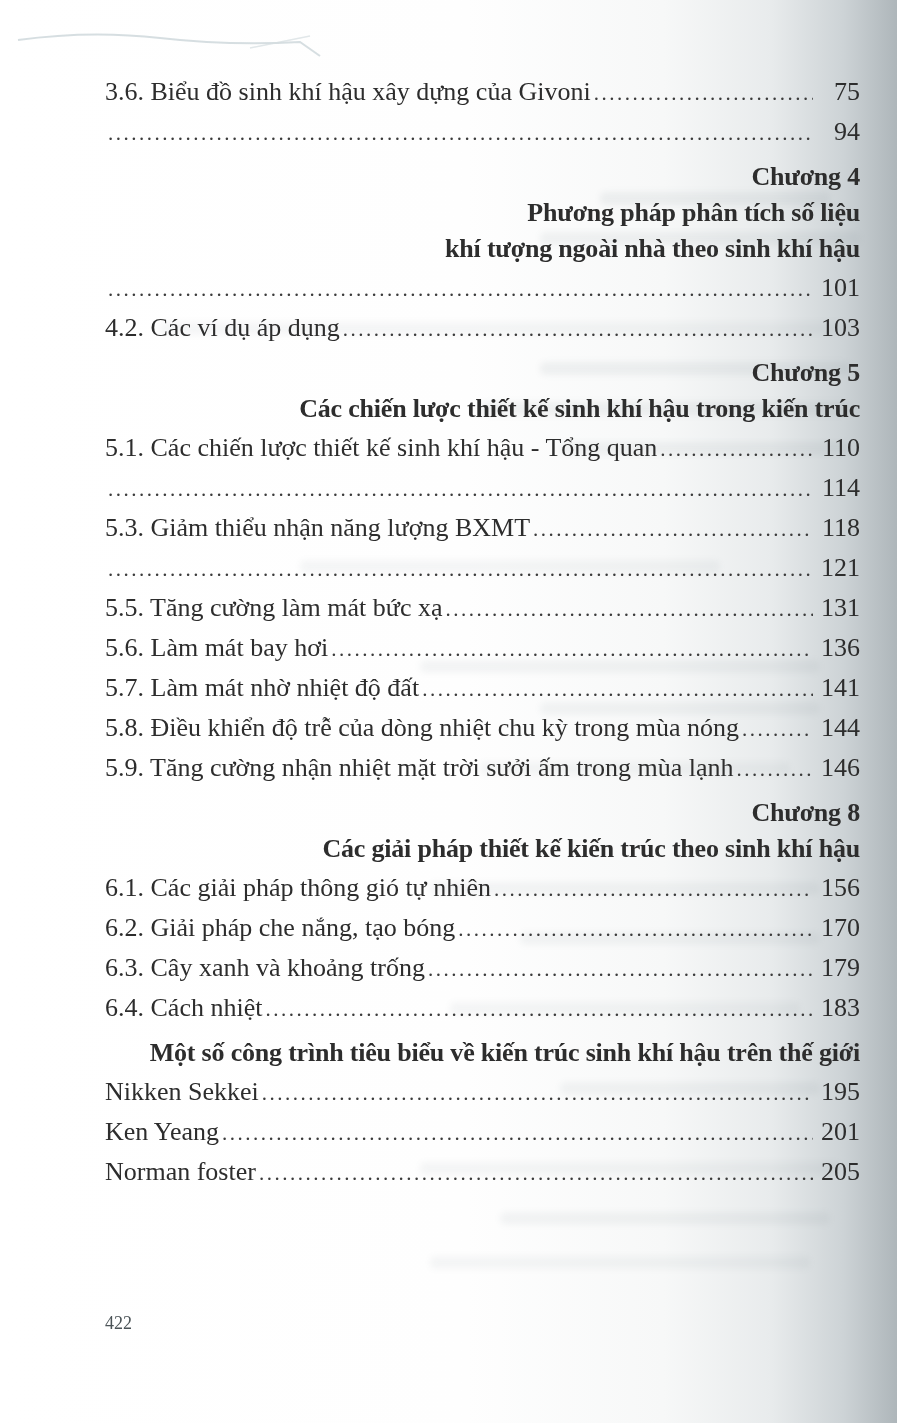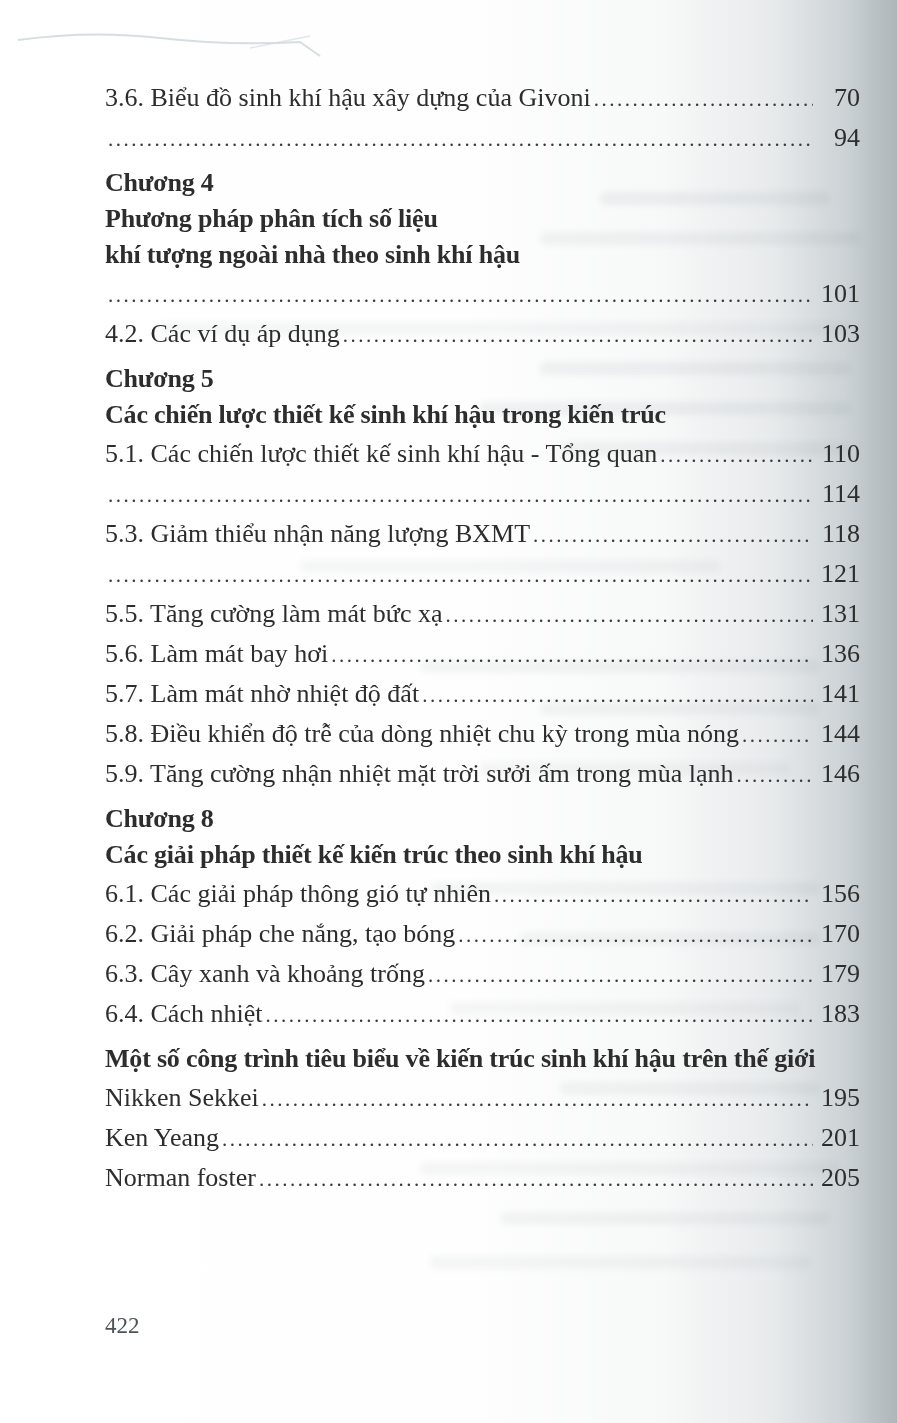--- a/index.html
+++ b/index.html
@@ -29,21 +29,21 @@
   .scratch {
     position: absolute;
     left: 10px;
     top: 18px;
     pointer-events: none;
   }
   .content {
     position: absolute;
     left: 105px;
     right: 37px;
-    top: 85px;
+    top: 79px;
   }
   .entry {
     display: flex;
     align-items: baseline;
     font-size: 26px;
     line-height: 26px;
     height: 26px;
     margin-bottom: 14px;
   }
   .entry .t {
@@ -57,35 +57,35 @@
     letter-spacing: 2.5px;
     margin: 0 3px;
     color: #3c3c3c;
   }
   .entry .pg {
     min-width: 44px;
     text-align: right;
     white-space: nowrap;
   }
   .chapter {
-    text-align: left;
+    text-align: right;
     font-weight: bold;
     margin: 14px 0 8px 0;
   }
   .chapter .line {
     font-size: 26px;
     line-height: 36px;
     white-space: nowrap;
     letter-spacing: -0.2px;
   }
   .footer-pagenum {
     position: absolute;
     left: 105px;
     top: 1313px;
-    font-size: 23px;
+    font-size: 18px;
     color: #4b5357;
   }
 </style>
 </head>
 <body>
 
 <div class="page">
 
   <svg class="scratch" width="330" height="50" viewBox="0 0 330 50">
     <path d="M8 22 Q 80 12, 150 20 T 290 24 L 310 38" fill="none" stroke="#ccd6da" stroke-width="2" opacity="0.8"></path>
@@ -110,21 +110,21 @@
     <div class="ghost" style="left:420px;top:1162px;width:420px;height:13px;opacity:0.07;"></div>
     <div class="ghost" style="left:500px;top:1212px;width:330px;height:13px;opacity:0.08;"></div>
     <div class="ghost" style="left:430px;top:1256px;width:380px;height:13px;opacity:0.07;"></div>
   </div>
 
   <div class="content">
 
     <div class="entry">
       <span class="t">3.6. Biểu đồ sinh khí hậu xây dựng của Givoni</span>
       <span class="dots">....................................................................................................................................................................................</span>
-      <span class="pg">70</span>
+      <span class="pg">75</span>
     </div>
 
     <div class="entry">
       <span class="dots">....................................................................................................................................................................................</span>
       <span class="pg">94</span>
     </div>
 
     <div class="chapter">
       <div class="line">Chương 4</div>
       <div class="line">Phương pháp phân tích số liệu</div>

